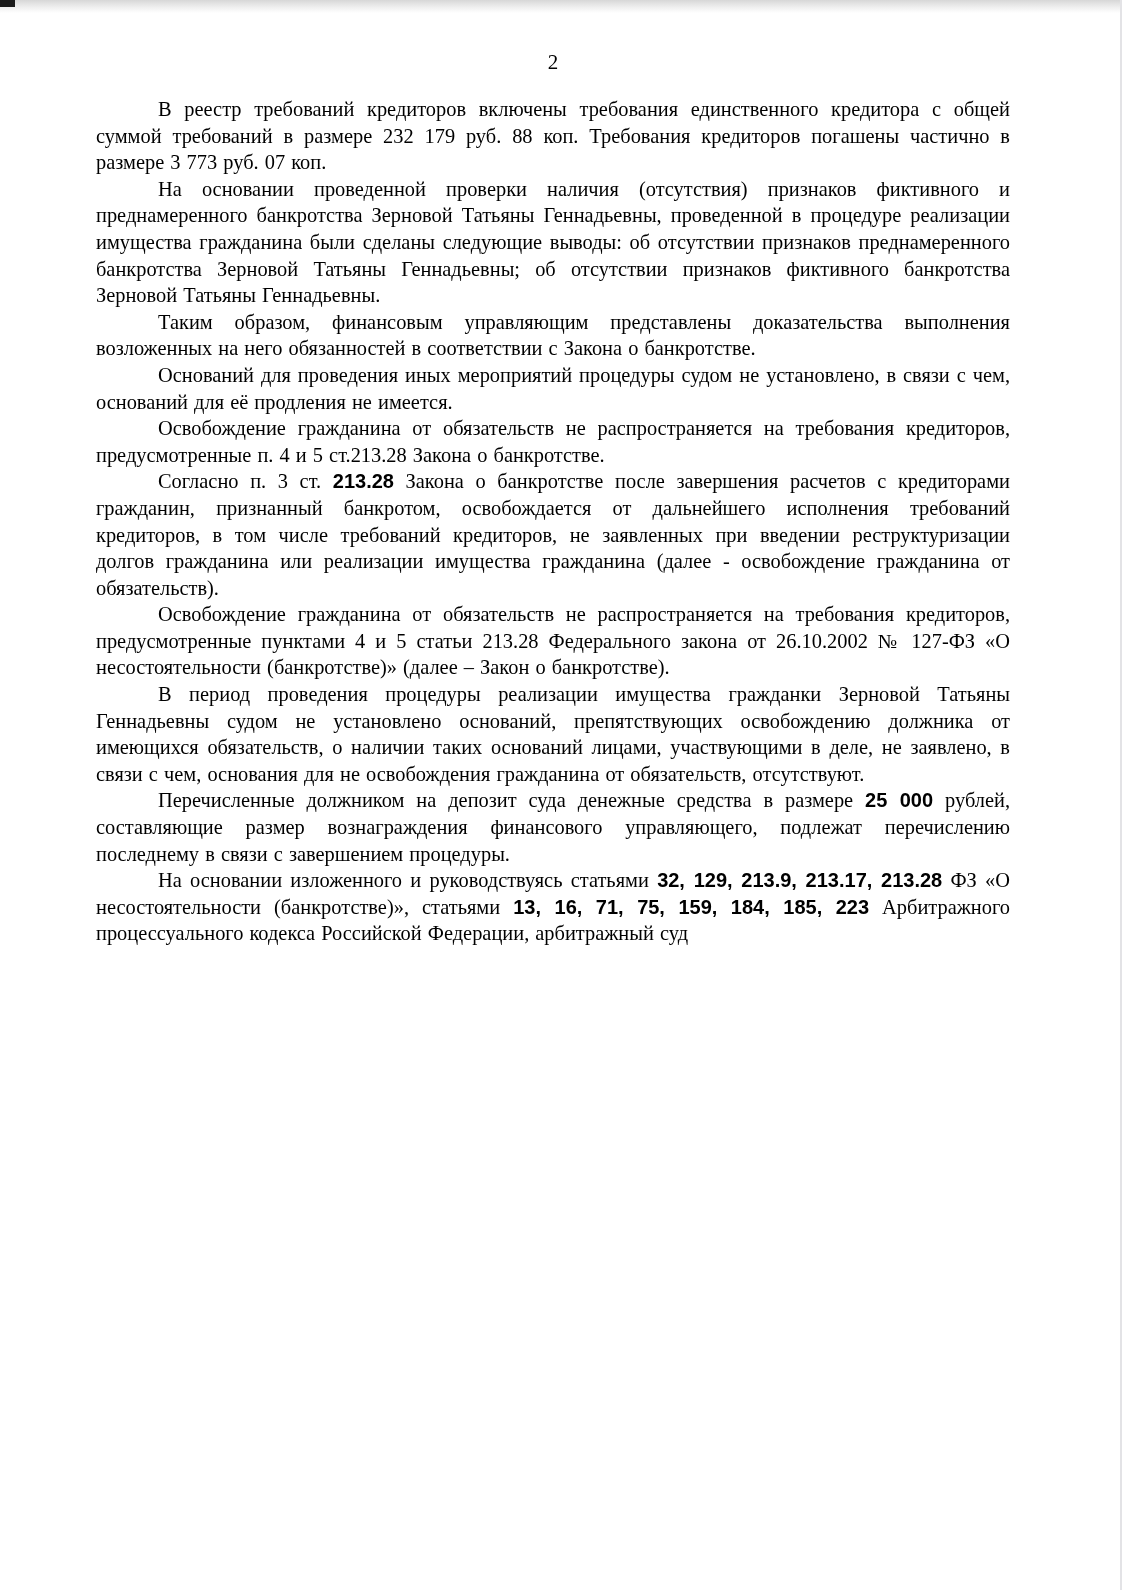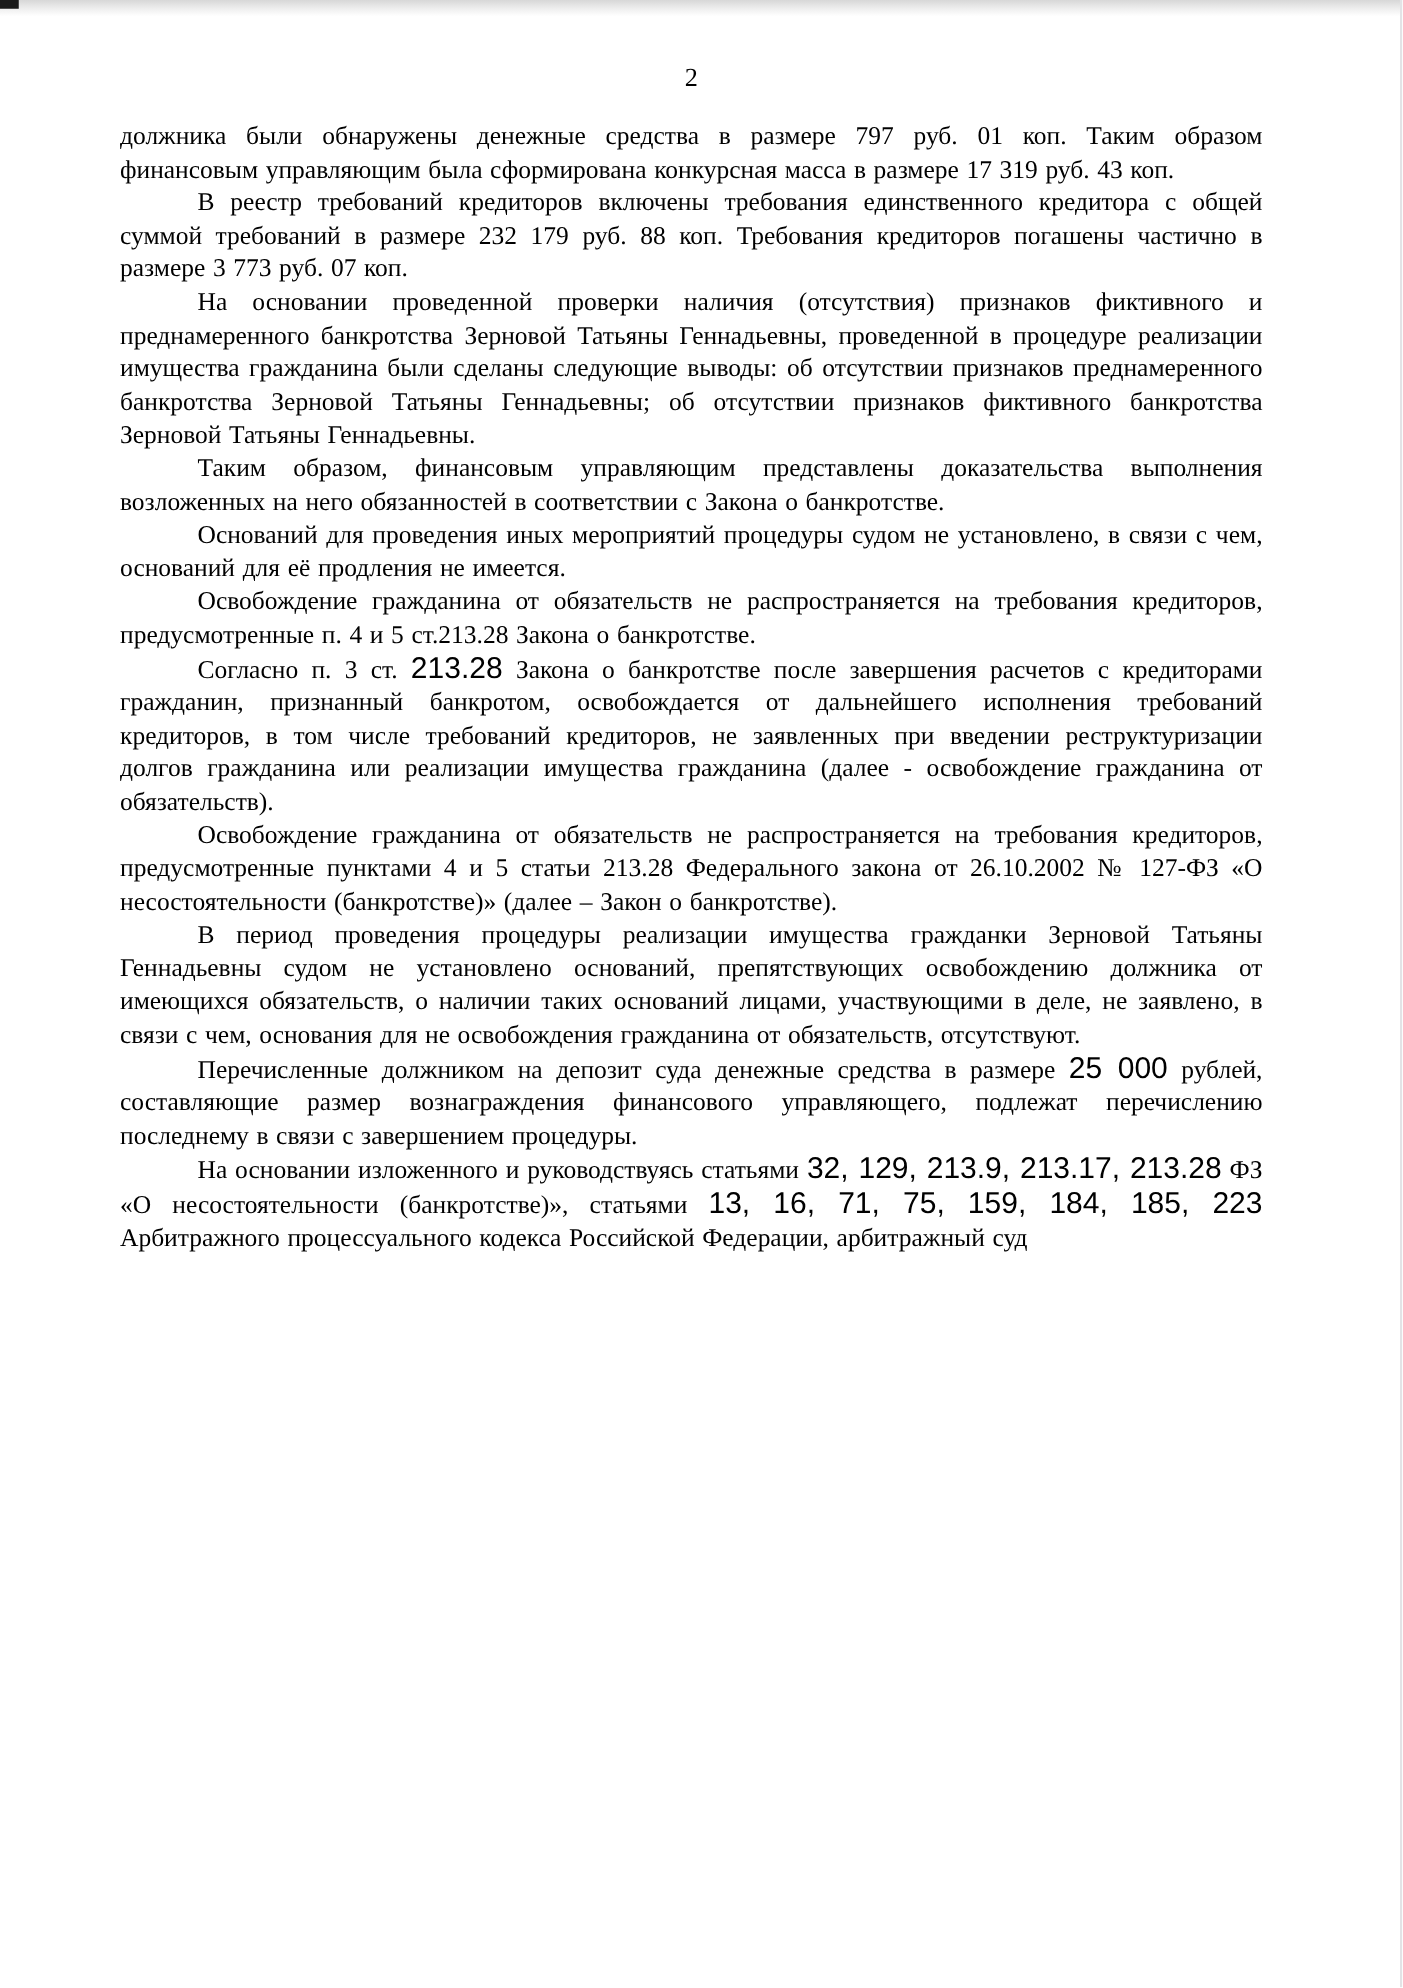--- a/index.html
+++ b/index.html
@@ -54,35 +54,35 @@
     padding: 0;
     text-align: justify;
     text-indent: 62px;
     word-spacing: 1px;
   }
   .doc-body p.para.no-indent {
     text-indent: 0;
   }
   .alt {
     font-family: "Liberation Sans", "DejaVu Sans", sans-serif;
-    font-size: 24px;
+    font-size: 20px;
+    font-weight: bold;
   }
 </style>
 </head>
 <body>
 
 <div class="page">
   <div class="top-shadow"></div>
   <div class="corner-mark"></div>
   <div class="right-line"></div>
 
   <div class="page-number">2</div>
 
   <div class="doc-body" id="doc-body">
-      <p class="para no-indent"><span>должника были обнаружены денежные средства в размере 797 руб. 01 коп. Таким образом финансовым управляющим была сформирована конкурсная масса в размере 17 319 руб. 43 коп.</span></p>
       <p class="para"><span>В реестр требований кредиторов включены требования единственного кредитора с общей суммой требований в размере 232 179 руб. 88 коп. Требования кредиторов погашены частично в размере 3 773 руб. 07 коп.</span></p>
       <p class="para"><span>На основании проведенной проверки наличия (отсутствия) признаков фиктивного и преднамеренного банкротства Зерновой Татьяны Геннадьевны, проведенной в процедуре реализации имущества гражданина были сделаны следующие выводы: об отсутствии признаков преднамеренного банкротства Зерновой Татьяны Геннадьевны; об отсутствии признаков фиктивного банкротства Зерновой Татьяны Геннадьевны.</span></p>
       <p class="para"><span>Таким образом, финансовым управляющим представлены доказательства выполнения возложенных на него обязанностей в соответствии с Закона о банкротстве.</span></p>
       <p class="para"><span>Оснований для проведения иных мероприятий процедуры судом не установлено, в связи с чем, оснований для её продления не имеется.</span></p>
       <p class="para"><span>Освобождение гражданина от обязательств не распространяется на требования кредиторов, предусмотренные п. 4 и 5 ст.213.28 Закона о банкротстве.</span></p>
       <p class="para"><span>Согласно п. 3 ст. </span><span class="alt">213.28</span><span> Закона о банкротстве после завершения расчетов с кредиторами гражданин, признанный банкротом, освобождается от дальнейшего исполнения требований кредиторов, в том числе требований кредиторов, не заявленных при введении реструктуризации долгов гражданина или реализации имущества гражданина (далее - освобождение гражданина от обязательств).</span></p>
       <p class="para"><span>Освобождение гражданина от обязательств не распространяется на требования кредиторов, предусмотренные пунктами 4 и 5 статьи 213.28 Федерального закона от 26.10.2002 № 127-ФЗ «О несостоятельности (банкротстве)» (далее – Закон о банкротстве).</span></p>
       <p class="para"><span>В период проведения процедуры реализации имущества гражданки Зерновой Татьяны Геннадьевны судом не установлено оснований, препятствующих освобождению должника от имеющихся обязательств, о наличии таких оснований лицами, участвующими в деле, не заявлено, в связи с чем, основания для не освобождения гражданина от обязательств, отсутствуют.</span></p>
       <p class="para"><span>Перечисленные должником на депозит суда денежные средства в размере </span><span class="alt">25 000</span><span> рублей, составляющие размер вознаграждения финансового управляющего, подлежат перечислению последнему в связи с завершением процедуры.</span></p>
       <p class="para"><span>На основании изложенного и руководствуясь статьями </span><span class="alt">32, 129, 213.9, 213.17, 213.28</span><span> ФЗ «О несостоятельности (банкротстве)», статьями </span><span class="alt">13, 16, 71, 75, 159, 184, 185, 223</span><span> Арбитражного процессуального кодекса Российской Федерации, арбитражный суд</span></p>

